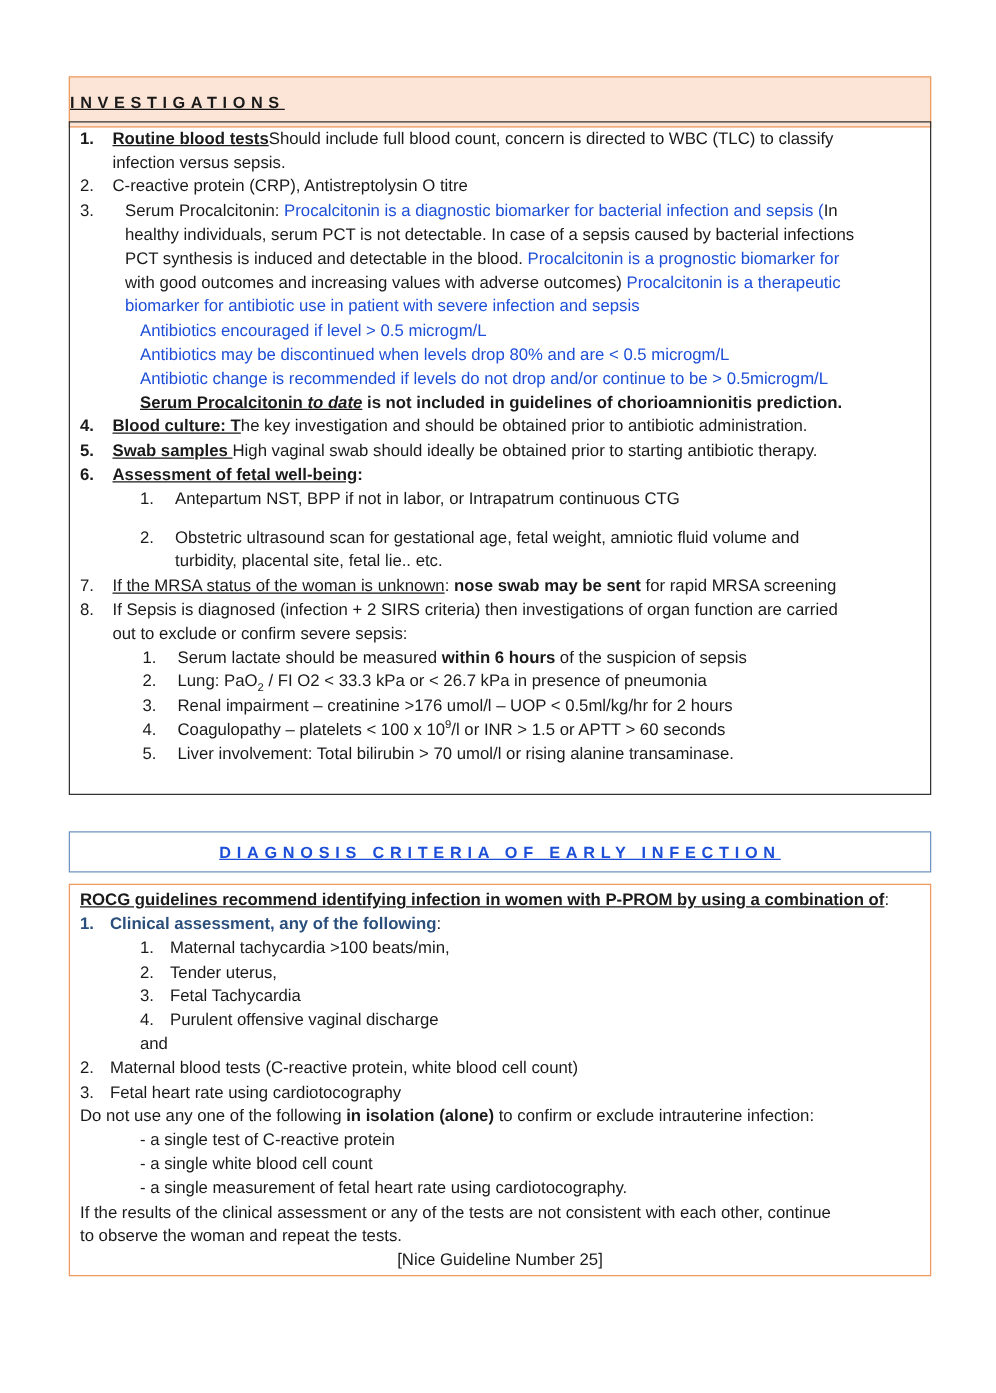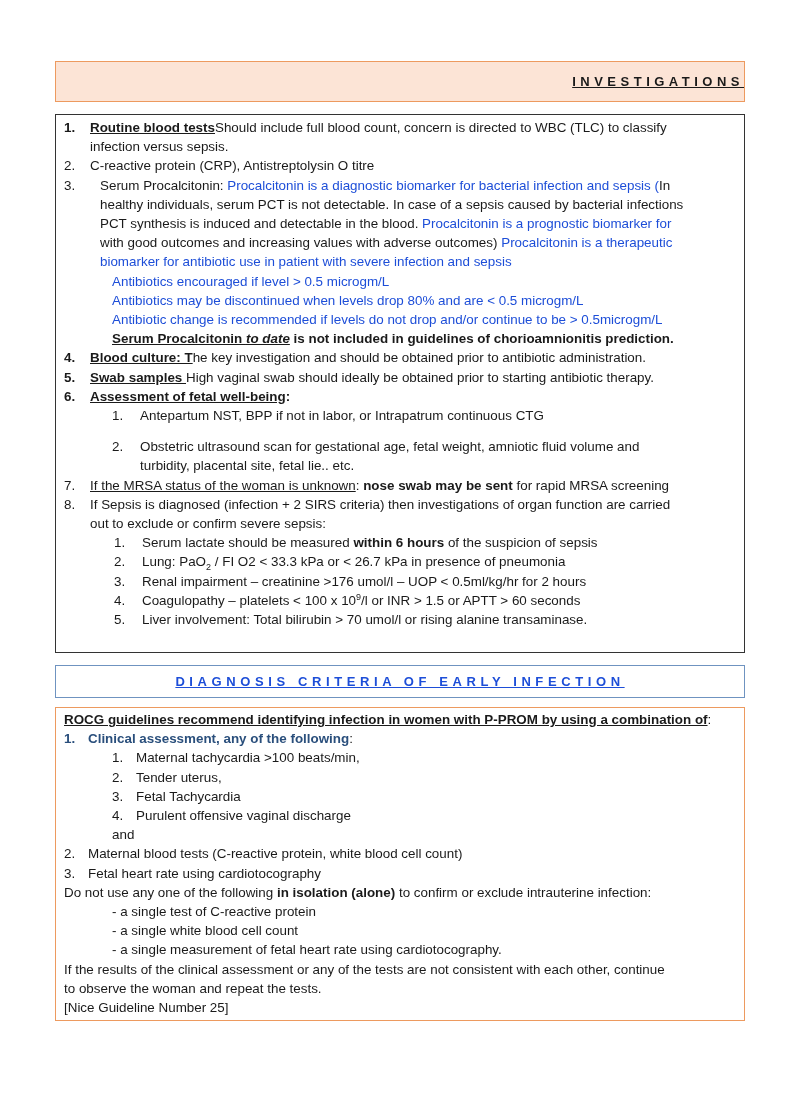--- a/index.html
+++ b/index.html
@@ -1,32 +1,32 @@
 <!DOCTYPE html>
 <html><head>
 <meta charset="utf-8">
 <style>
   html, body { margin:0; padding:0; background:#ffffff; }
   body { width:797px; height:1114px; position:relative; font-family:"Liberation Sans Narrow","Liberation Sans", sans-serif; color:#1a1a1a; }
   .page { position:absolute; left:0; top:0; width:797px; height:1114px; }
   .box { position:absolute; left:55px; width:690px; box-sizing:border-box; }
-  .hdr-inv { top:61px; height:41px; background:#fce4d6; border:1px solid #ed9a5f; display:flex; align-items:center; justify-content:flex-end; }
+  .hdr-inv { top:61px; height:41px; background:#fce4d6; border:1px solid #ed9a5f; display:flex; align-items:center; justify-content:flex-start; }
   .hdr-inv span { font-weight:bold; font-size:13px; letter-spacing:4.5px; text-decoration:underline; color:#1a1a1a; }
-  .inv-body { top:114px; height:539px; border:1px solid #333; padding:3px 8px 0 8px; }
+  .inv-body { top:97px; height:539px; border:1px solid #333; padding:3px 8px 0 8px; }
   .hdr-diag { top:665px; height:33px; border:1px solid #6f93c0; display:flex; align-items:center; justify-content:center; }
   .hdr-diag span { font-weight:bold; font-size:13px; letter-spacing:4.6px; text-decoration:underline; color:#1d4ed8; }
   .diag-body { top:707px; height:314px; border:1px solid #ed9a5f; padding:2px 8px 0 8px; }
   .line { font-size:13.4px; line-height:19.2px; white-space:nowrap; position:relative; }
   .num { display:inline-block; }
   .brown { color:#1d4ed8; }
   .b { font-weight:bold; }
   .u { text-decoration:underline; }
   .i { font-style:italic; }
   .blue { color:#2a4f7c; font-weight:bold; }
-  .right { text-align:left; }
+  .right { text-align:center; }
   sub, sup { font-size:9px; line-height:0; }
 </style>
 </head>
 <body>
 
 <div class="page">
 
   <div class="box hdr-inv">
     <span>INVESTIGATIONS</span>
   </div>

